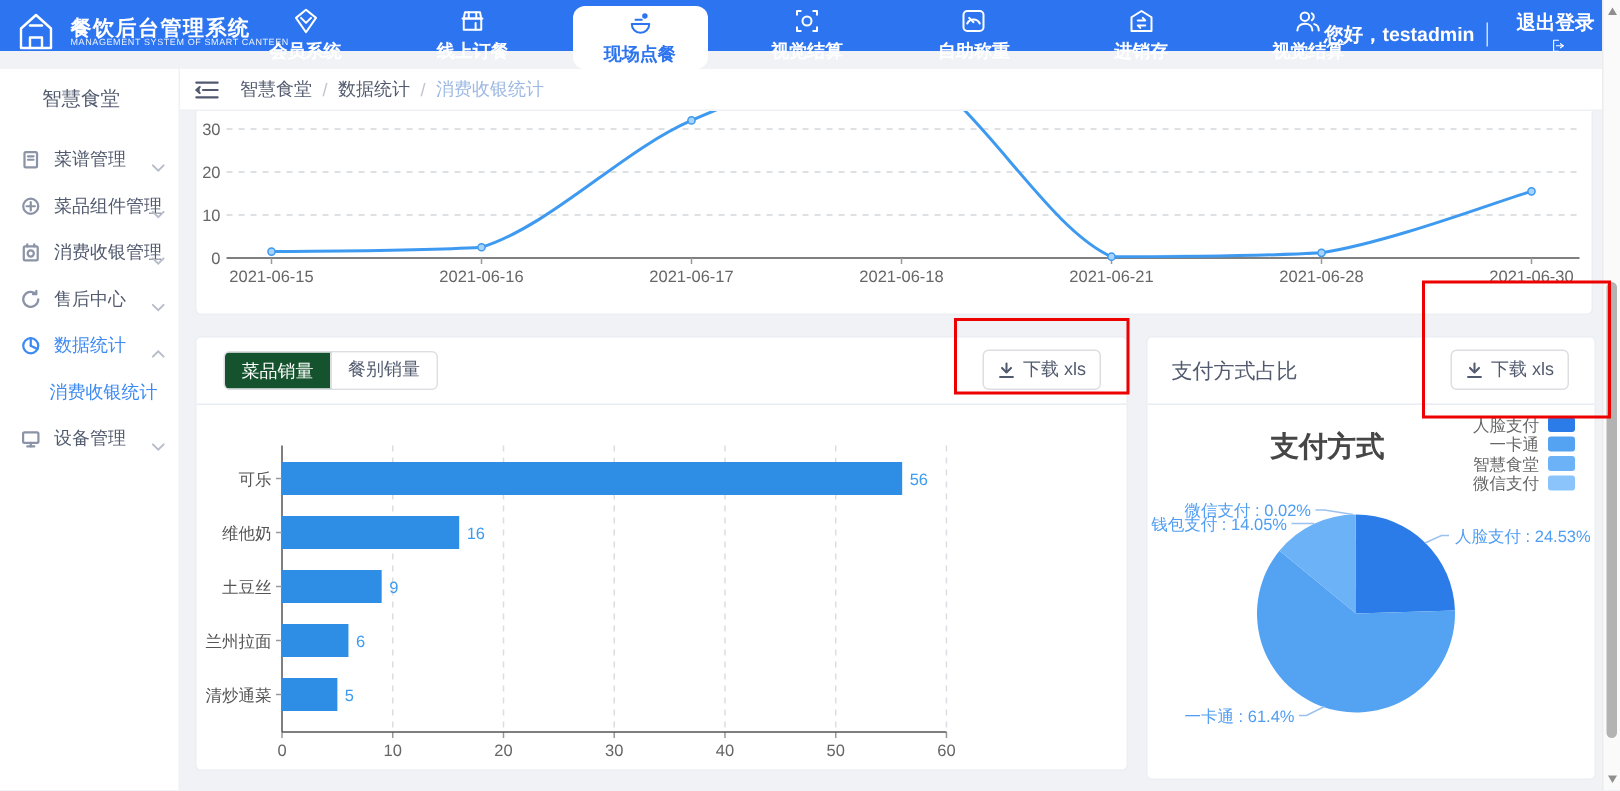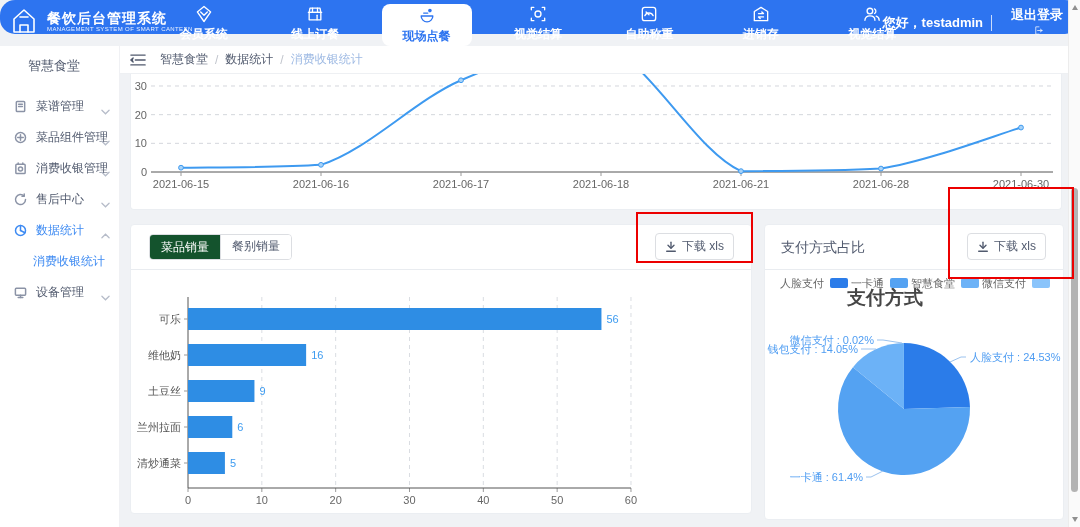--- a/index.html
+++ b/index.html
@@ -1,20 +1,20 @@
 <!DOCTYPE html>
 <html><head>
 <meta charset="utf-8">
 <style>
   html,body{margin:0;padding:0;background:#f0f2f5;}
   #page{position:relative;width:1080px;height:527px;overflow:hidden;
         font-family:"Liberation Sans","DejaVu Sans",sans-serif;font-size:12px;
         background:#f0f2f5;}
   
-  #app-header{position:absolute;left:0;top:0;width:1080px;height:34px;background:#2d74f0;color:#fff;border-radius:15px;}
+  #app-header{position:absolute;left:0;top:0;width:1080px;height:34px;background:#2d74f0;color:#fff;}
   #logo{position:absolute;left:8px;top:5px;display:flex;align-items:center;gap:7px;}
   #logo .logo-icon{width:32px;height:32px;color:#fff;}
   #logo .t1{font-size:14px;font-weight:bold;letter-spacing:1px;line-height:1.2;}
   #logo .t2{font-size:6px;letter-spacing:.4px;opacity:.9;}
   #main-nav{position:absolute;left:148px;top:0;width:780px;height:46px;display:flex;justify-content:space-around;align-items:stretch;}
   .nav-item{display:flex;flex-direction:column;align-items:center;justify-content:center;gap:2px;
             min-width:74px;padding:9px 8px;color:#fff;font-weight:bold;font-size:12px;cursor:pointer;}
   .nav-item .icon{width:20px;height:20px;}
   .nav-item.active{background:#fff;color:#2d74f0;border-radius:8px;margin-top:4px;}
   #user-area{position:absolute;right:14px;top:0;height:46px;display:flex;align-items:center;gap:8px;font-size:13px;font-weight:bold;}
@@ -47,21 +47,21 @@
   .panel-header{position:relative;height:44px;border-bottom:1px solid #e9ecf0;}
   #bar-tabs{position:absolute;left:18px;top:9px;display:flex;height:26px;border:1px solid #dcdee2;border-radius:4px;overflow:hidden;box-sizing:border-box;}
   .tab{padding:0 11px;line-height:24px;font-size:12px;background:#fff;color:#515a6e;cursor:pointer;border-right:1px solid #dcdee2;}
   .tab:last-child{border-right:none;font-family:Liberation Mono, monospace;}
   .tab.active{background:#14532d;color:#fff;}
   .dl-btn{position:absolute;right:17px;top:8px;height:27px;display:flex;align-items:center;gap:5px;padding:0 9px;
           border:1px solid #dcdee2;border-radius:4px;background:#fff;color:#515a6e;font-size:12px;cursor:pointer;box-sizing:border-box;}
   .dl-btn .icon{width:12px;height:12px;}
   #pie-title{position:absolute;left:16px;top:14px;font-size:14px;color:#515a6e;}
   #pie-chart-title{position:absolute;left:0;top:60px;width:240px;text-align:center;font-size:19px;font-weight:bold;color:#464646;}
-  #pie-legend{position:absolute;right:13px;top:53px;display:flex;flex-direction:row;align-items:flex-end;gap:3px;}
+  #pie-legend{position:absolute;right:13px;top:53px;display:flex;flex-direction:column;align-items:flex-end;gap:3px;}
   .legend-row{display:flex;align-items:center;gap:6px;height:10px;cursor:pointer;}
   .legend-row .lg-label{font-size:11px;color:#666;}
   .legend-row .lg-swatch{width:18px;height:10px;border-radius:2px;}
   .chart-svg{position:absolute;left:0;}
   
   .icon svg{width:100%;height:100%;fill:none;stroke:currentColor;stroke-width:1.6;stroke-linecap:round;stroke-linejoin:round;}
   .chev svg{width:100%;height:100%;fill:none;stroke:currentColor;stroke-width:1.4;stroke-linecap:round;}
   .chev.up svg{transform:rotate(180deg);}
   
   #scrollbar{position:absolute;left:1068px;top:0;width:12px;height:527px;background:#fafafa;border-left:1px solid #ececec;box-sizing:border-box;}

